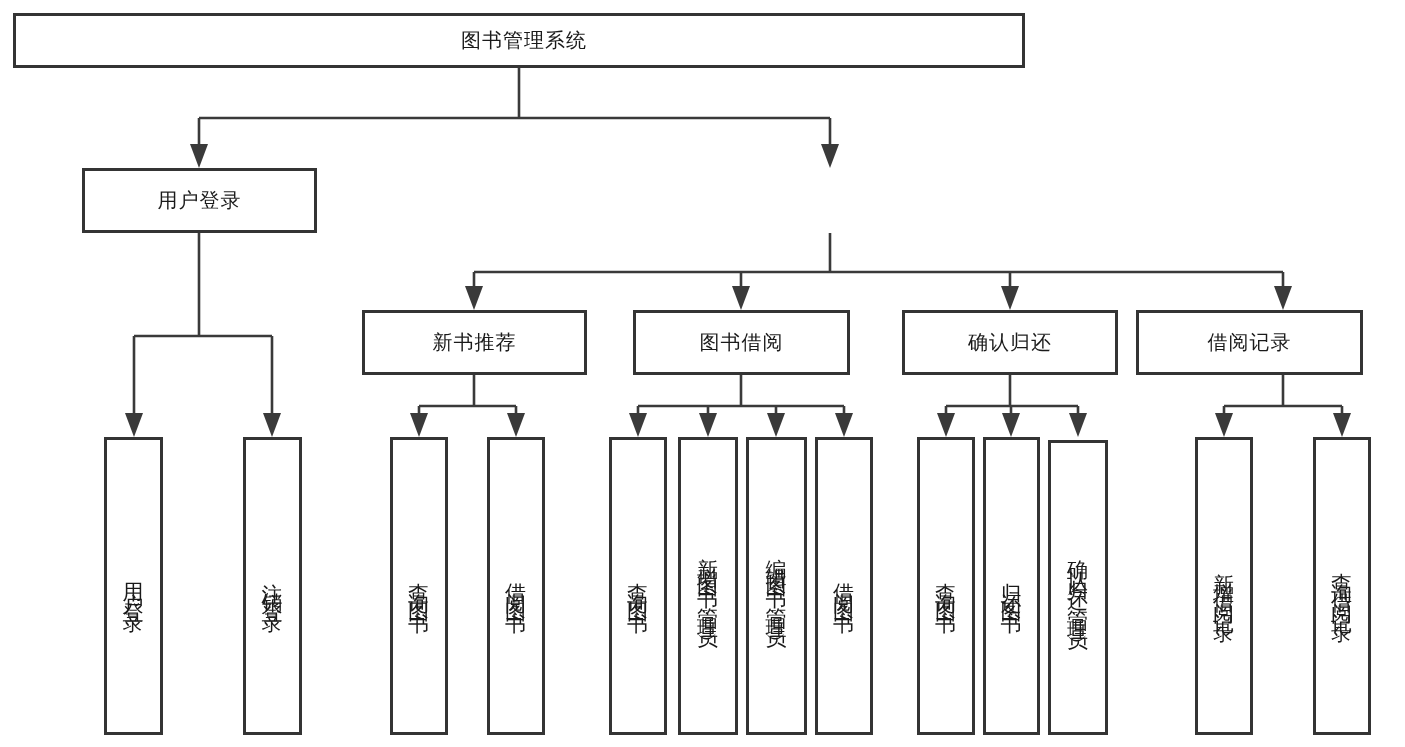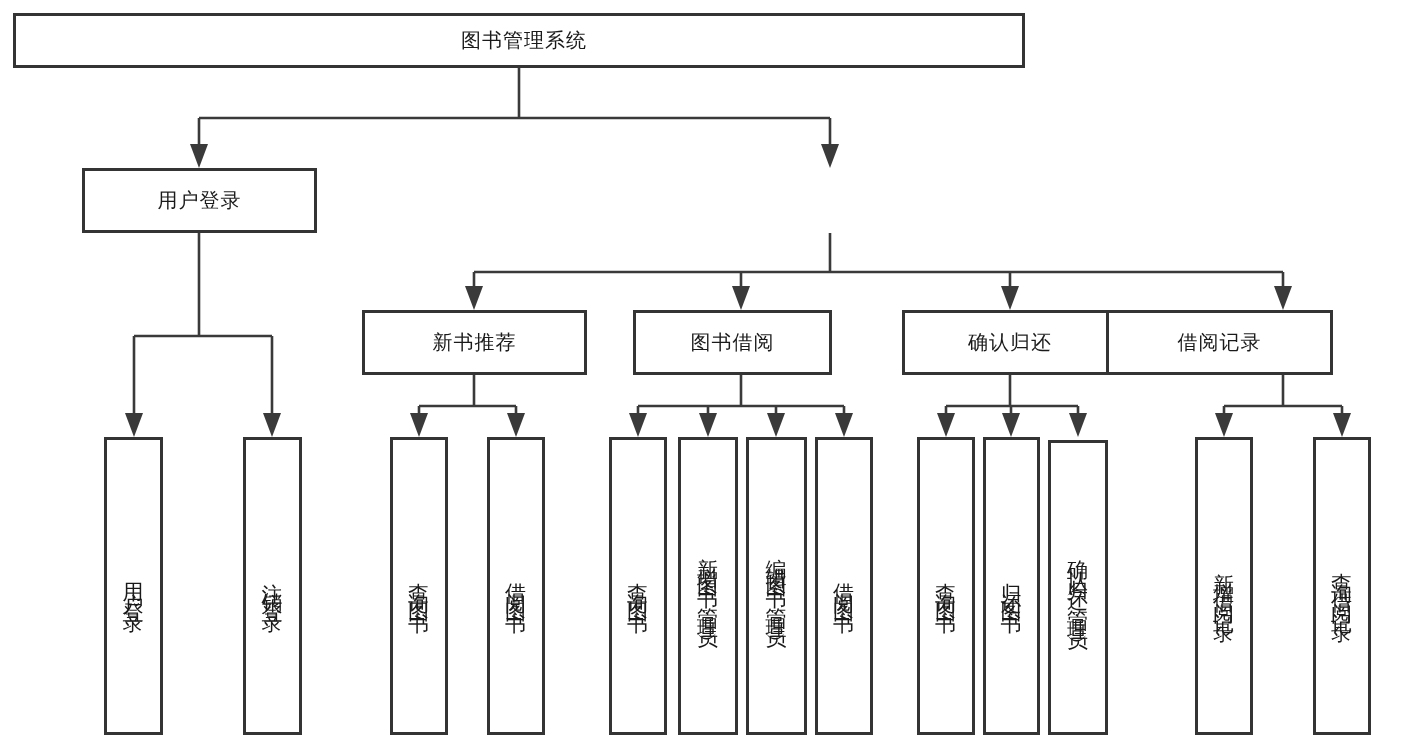--- a/index.html
+++ b/index.html
@@ -81,27 +81,27 @@
     <span>图书管理系统</span>
   </div>
 
   <div class="hbox" style="left:82px;top:168px;width:235px;height:65px;">
     <span>用户登录</span>
   </div>
 
   <div class="hbox" style="left:362px;top:310px;width:225px;height:65px;">
     <span>新书推荐</span>
   </div>
-  <div class="hbox" style="left:633px;top:310px;width:199px;height:65px;">
+  <div class="hbox" style="left:633px;top:310px;width:217px;height:65px;">
     <span>图书借阅</span>
   </div>
   <div class="hbox" style="left:902px;top:310px;width:216px;height:65px;">
     <span>确认归还</span>
   </div>
-  <div class="hbox" style="left:1106px;top:310px;width:227px;height:65px;align-items:center;">
+  <div class="hbox" style="left:1136px;top:310px;width:227px;height:65px;align-items:center;">
     <span>借阅记录</span>
   </div>
 
   <div class="vbox" style="left:104px;top:437px;width:59px;height:298px;">
     <span class="vtext">用户登录</span>
   </div>
   <div class="vbox" style="left:243px;top:437px;width:59px;height:298px;">
     <span class="vtext">注销登录</span>
   </div>
 

